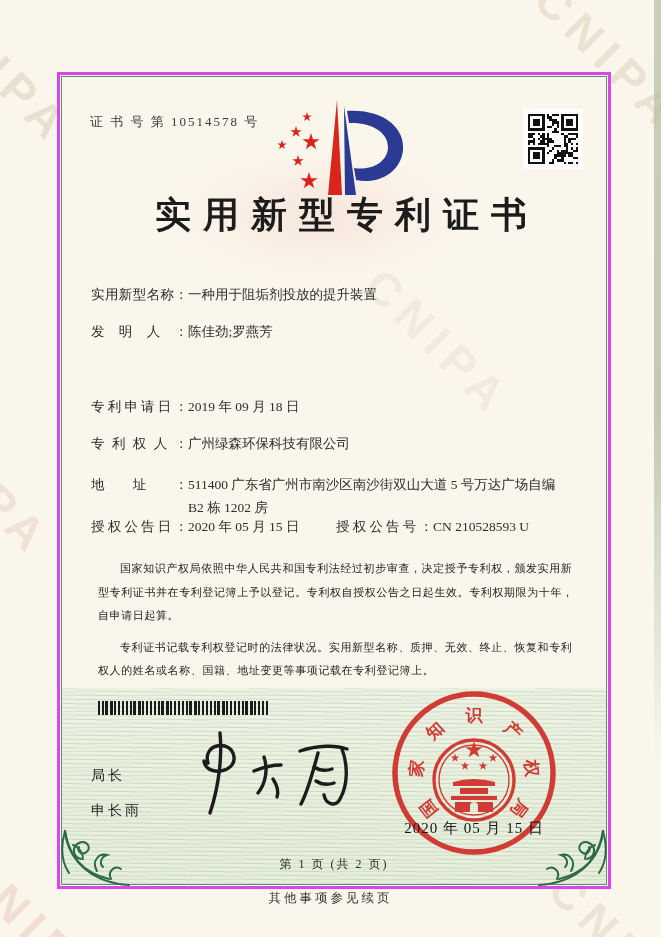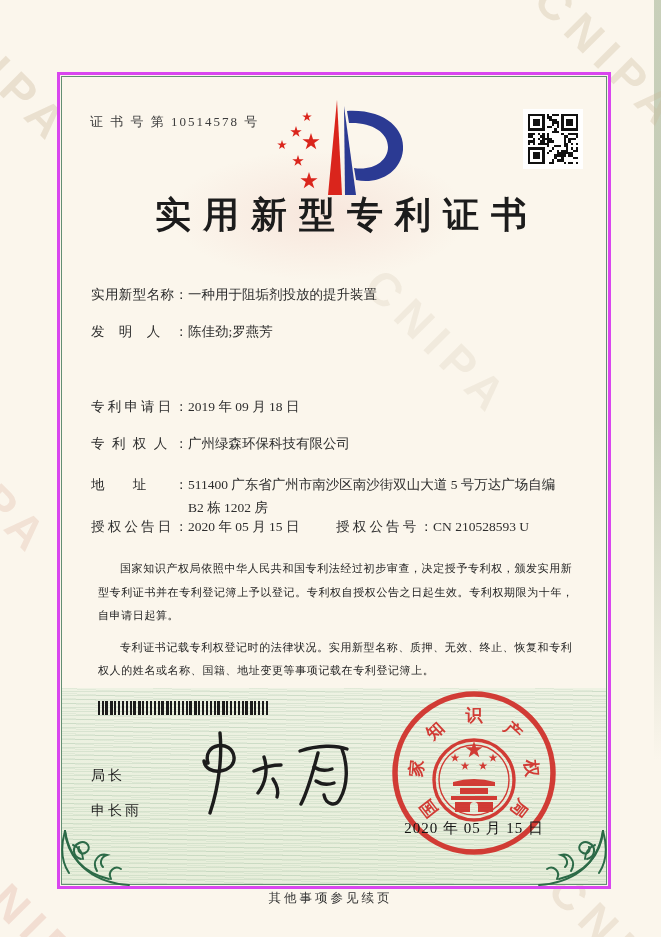--- a/index.html
+++ b/index.html
@@ -327,16 +327,17 @@
           <path d="M62,108 L108,108 L108,112 L62,112 Z"></path>
           <path d="M66,114 h38 v10 h-15 v-6 a4,4 0 0 0 -8,0 v6 h-15 Z"></path>
         </g>
         <defs>
           <path id="star2" d="M0,-1 L0.2245,-0.309 L0.951,-0.309 L0.363,0.118 L0.588,0.809 L0,0.382 L-0.588,0.809 L-0.363,0.118 L-0.951,-0.309 L-0.2245,-0.309 Z"></path>
         </defs>
       </g>
     </svg>
     <div class="seal-date">2020 年 05 月 15 日</div>
 
+    <div class="page-ind">第 1 页 (共 2 页)</div>
   </div>
 
   <div class="footer-note">其他事项参见续页</div>
 </div>
 
 </body></html>

